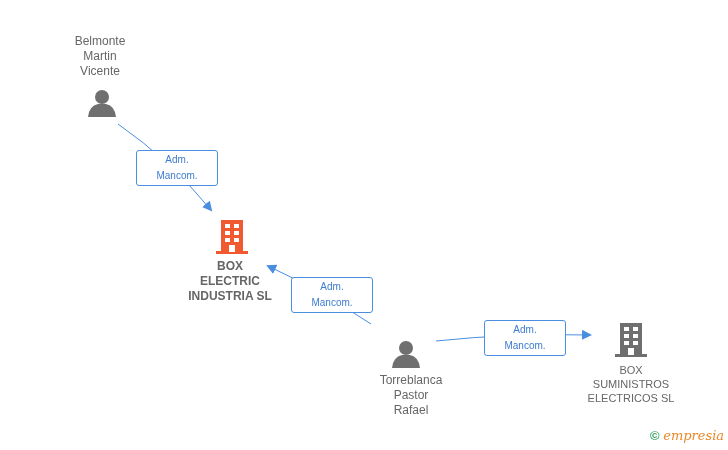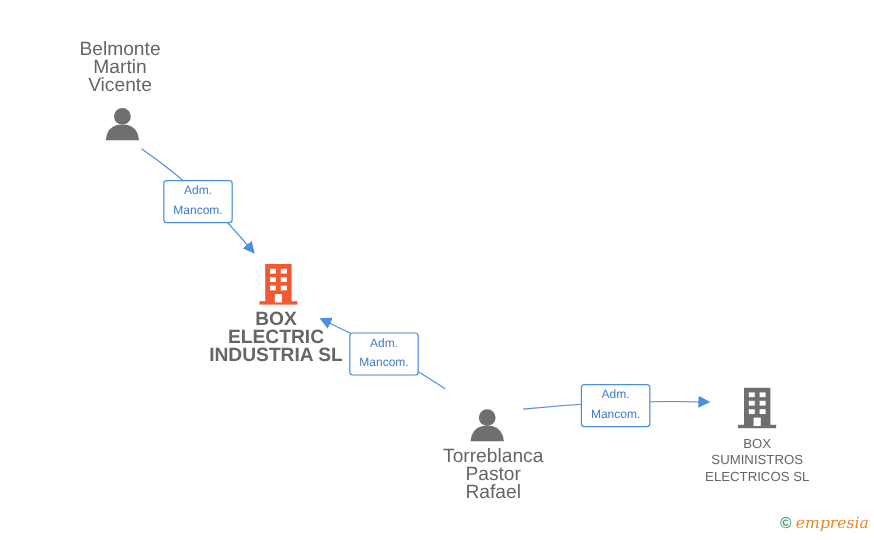--- a/index.html
+++ b/index.html
@@ -1,22 +1,22 @@
 <!DOCTYPE html>
 <html><head>
 <meta charset="utf-8">
 <style>
   html, body { margin: 0; padding: 0; background: #ffffff; }
   body { width: 728px; height: 450px; position: relative; overflow: hidden;
          font-family: "Liberation Sans", sans-serif; }
   .canvas { position: absolute; left: 0; top: 0; width: 728px; height: 450px; }
-  .label { position: absolute; text-align: center; font-size: 16px; color: #666; line-height: 15px; white-space: pre-line; }
+  .label { position: absolute; text-align: center; font-size: 12px; color: #666; line-height: 15px; white-space: pre-line; }
   .label.bold { font-weight: bold; color: #666; }
   .edge-box { position: absolute; background: #fff; border: 1px solid #4a8ee0; border-radius: 3px;
-              color: #3d7cd0; font-size: 10px; line-height: 16px; text-align: center; padding: 1px 4px; }
+              color: #3d7cd0; font-size: 10px; line-height: 16px; text-align: center; padding: 1px 16px; }
   .edge-box span { display: block; }
   .icon { position: absolute; }
   .brand { position: absolute; left: 650px; top: 428px; font-size: 13px; }
   .brand .copy { color: #2f9e5a; font-weight: bold; }
   .brand .name { color: #e8892b; font-style: italic; font-family: "DejaVu Serif", serif; }
 </style>
 </head>
 <body>
 
 <svg class="canvas" width="728" height="450">

